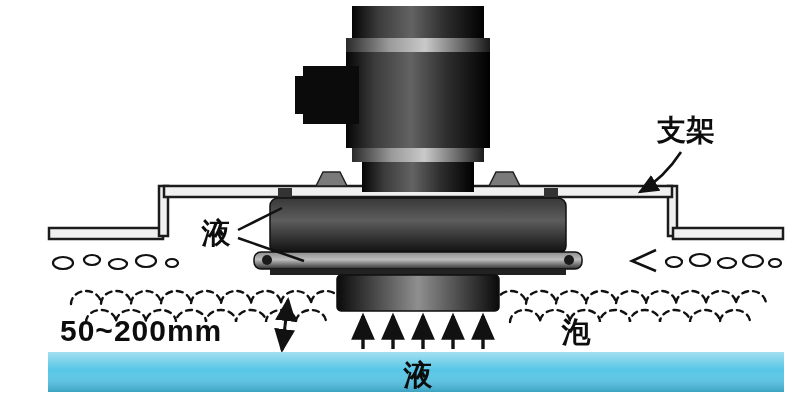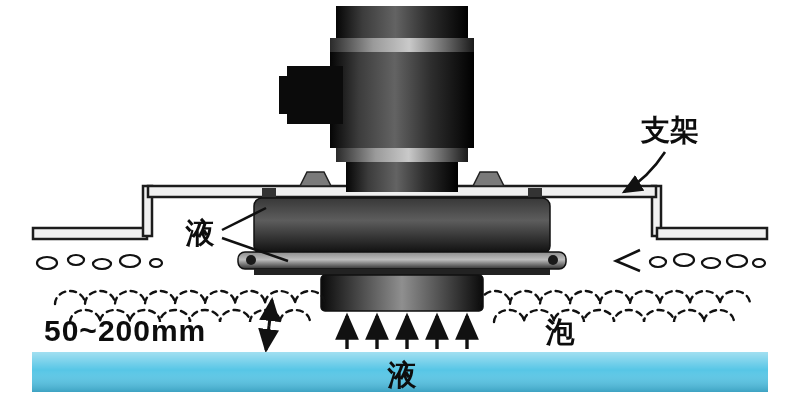--- a/index.html
+++ b/index.html
@@ -8,20 +8,21 @@
     background: #ffffff;
     width: 800px;
     height: 402px;
     overflow: hidden;
     font-family: "Liberation Sans", sans-serif;
   }
   #diagram-root {
     width: 784px;
     height: 402px;
     position: relative;
+    margin-left: 16px;
   }
   svg { display: block; }
   text {
     font-family: "Liberation Sans", "DejaVu Sans", sans-serif;
     font-weight: bold;
     fill: #0d0d0d;
   }
   .label-cjk { font-size: 29px; }
   .label-dim { font-size: 30px; letter-spacing: 1px; }
 </style>

